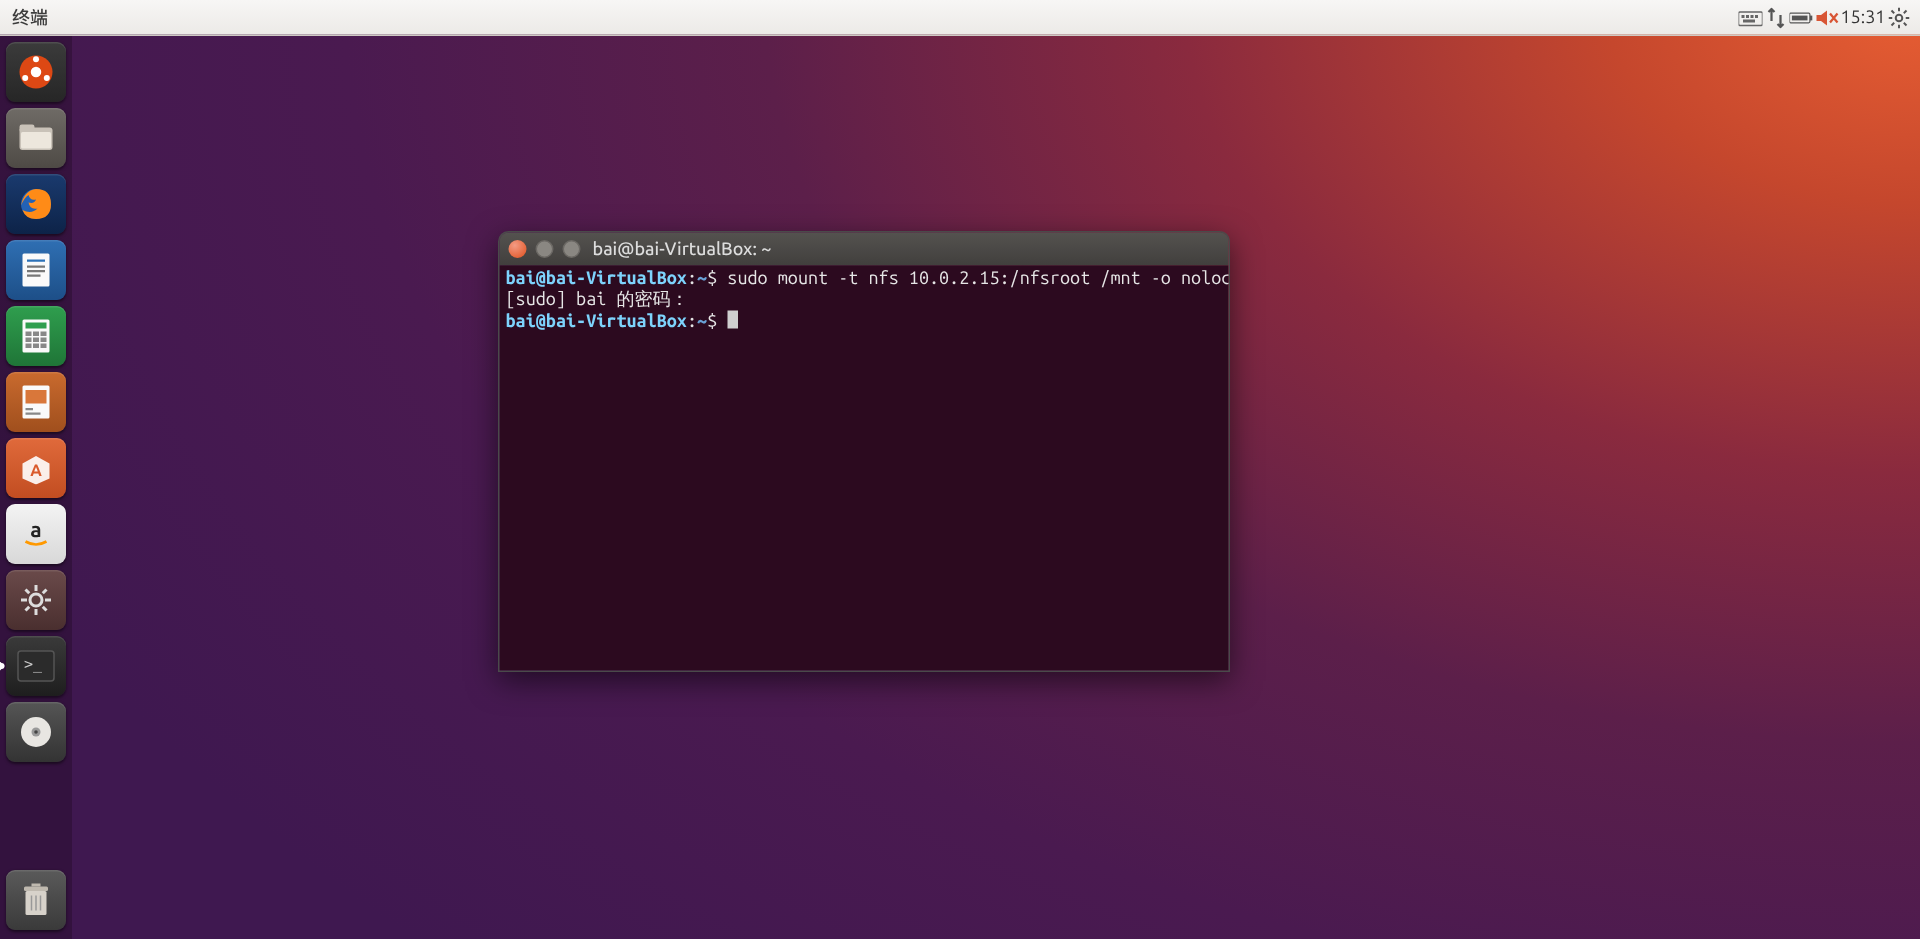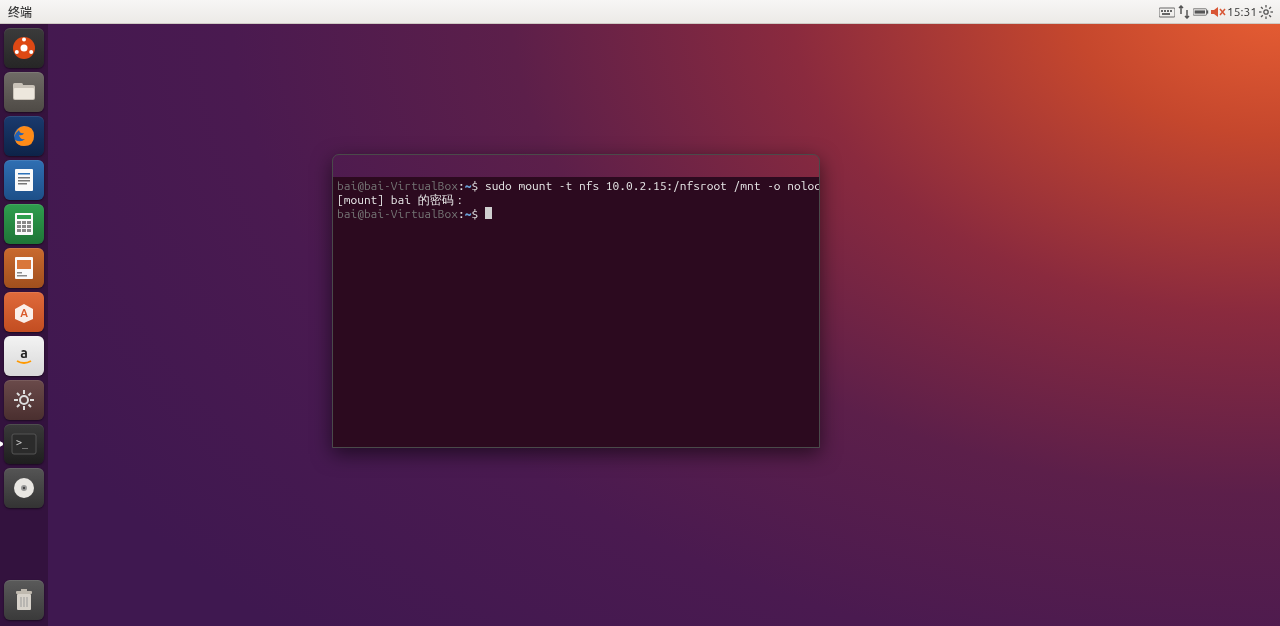--- a/index.html
+++ b/index.html
@@ -67,21 +67,21 @@
 .termwin .wb.close{background:radial-gradient(circle at 35% 30%,#f39b84,#df4f1c);}
 .termwin .wb.min{background:#8a8782;border:1px solid #6b6864;}
 .termwin .wb.max{background:#8a8782;border:1px solid #6b6864;}
 .termwin .body{
   position:absolute;top:22px;left:0;right:0;bottom:0;
   background:#2c0a1f;
   font-family:"Ubuntu Mono","DejaVu Sans Mono",monospace;
   font-size:12px; line-height:14px; color:#e6e6e6;
   padding:2px 4px; white-space:pre;
 }
-.termwin .p-user{color:#737373;font-weight:normal;}
+.termwin .p-user{color:#7dd3fc;font-weight:bold;}
 .termwin .p-path{color:#6aa2d6;font-weight:bold;}
 .termwin .cursor{display:inline-block;width:7px;height:12px;background:#cfcfcf;vertical-align:-1px;}
 
 svg { display:block; }
 </style>
 </head>
 <body>
 
 <div class="menubar">
   <span class="app-title">终端</span>
@@ -238,16 +238,24 @@
         <rect x="2" y="3" width="16" height="3" rx="1" fill="#bfb9af"></rect>
         <rect x="7" y="1" width="6" height="2" fill="#bfb9af"></rect>
         <line x1="7" y1="9" x2="7" y2="19" stroke="#999"></line>
         <line x1="10" y1="9" x2="10" y2="19" stroke="#999"></line>
         <line x1="13" y1="9" x2="13" y2="19" stroke="#999"></line>
       </svg>
   </div>
 </div>
 
 <div class="termwin">
+  <div class="titlebar">
+    <div class="wbtns">
+      <div class="wb close"></div>
+      <div class="wb min"></div>
+      <div class="wb max"></div>
+    </div>
+    <span>bai@bai-VirtualBox: ~</span>
+  </div>
   <div class="body"><span class="p-user">bai@bai-VirtualBox</span><span>:</span><span class="p-path">~</span><span>$</span> <span>sudo mount -t nfs 10.0.2.15:/nfsroot /mnt -o nolock</span>
-<span>[mount] bai 的密码：</span>
+<span>[sudo] bai 的密码：</span>
 <span class="p-user">bai@bai-VirtualBox</span><span>:</span><span class="p-path">~</span><span>$</span> <span class="cursor"></span></div>
 </div>
 
 </body></html>

